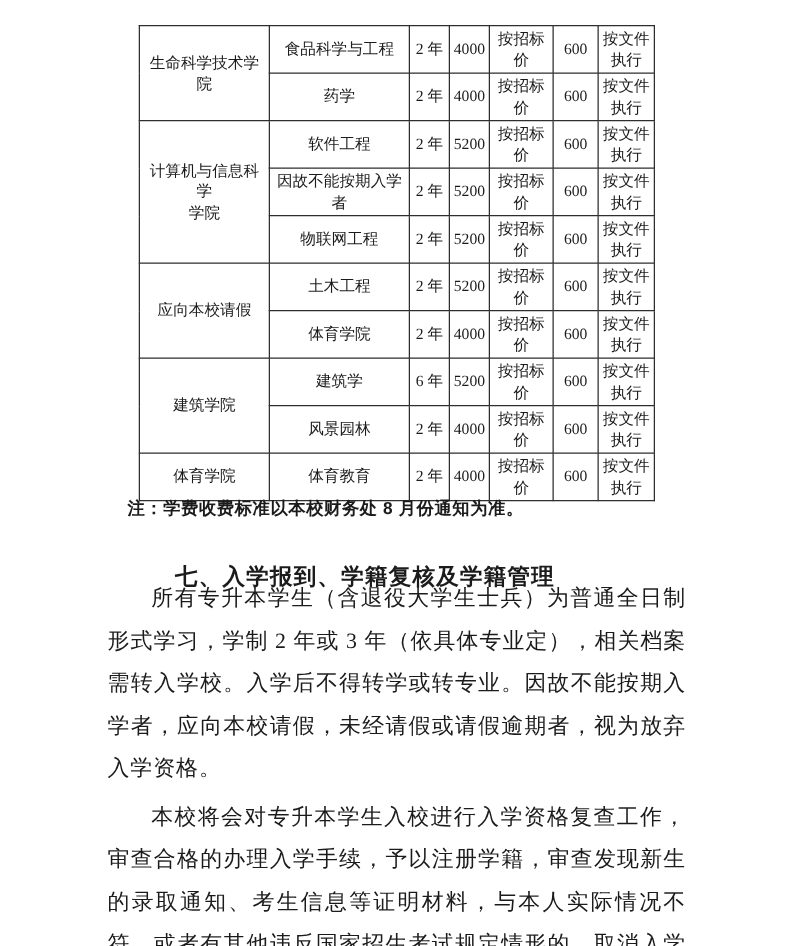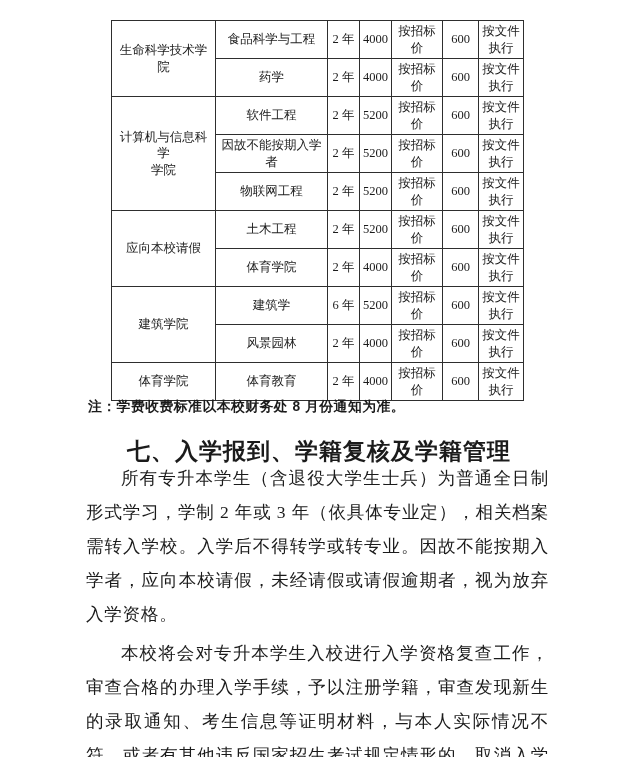--- a/index.html
+++ b/index.html
@@ -24,33 +24,33 @@
     vertical-align:middle;
     font-size:12.5px;
     height:37px;
     padding:0 2px;
     white-space:pre-line;
     line-height:1.3;
     font-family:"Liberation Serif","DejaVu Serif",serif;
   }
   .note {
     position:absolute;
-    left:88px; top:398px;
+    left:102px; top:398px;
     font-family:"Liberation Sans","DejaVu Sans",sans-serif;
     font-weight:bold;
     font-size:13.8px;
     letter-spacing:0.5px;
   }
   .heading {
     position:absolute;
     left:124px; top:433px;
-    margin:3px;
+    margin:16px;
     font-family:"Liberation Sans","DejaVu Sans",sans-serif;
     font-weight:bold;
-    font-size:23px;
+    font-size:18px;
     letter-spacing:1px;
   }
   .body-text {
     position:absolute;
     left:86px; top:461px;
     width:463px;
     font-size:17.5px;
     line-height:34px;
     letter-spacing:0.8px;
     text-align:justify;

